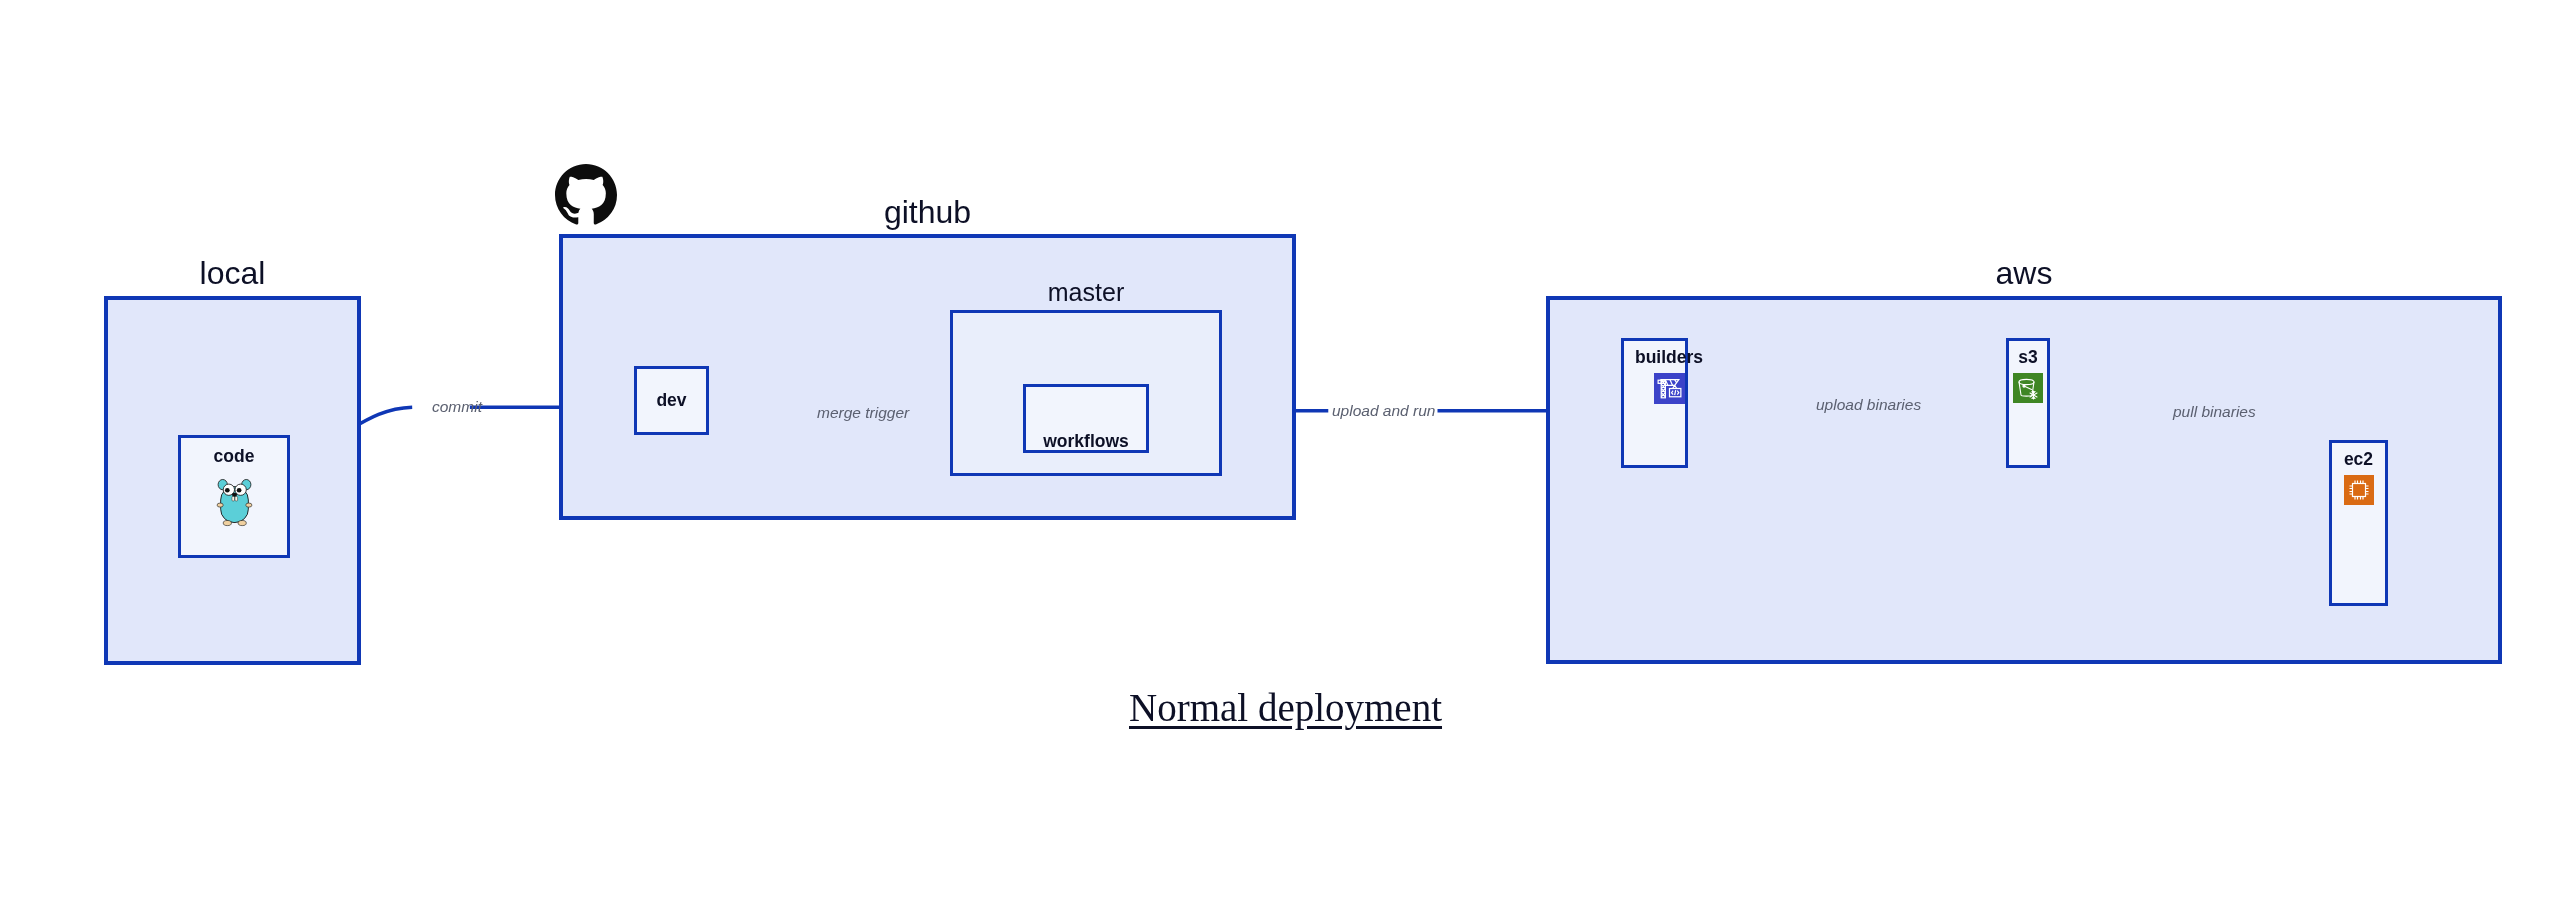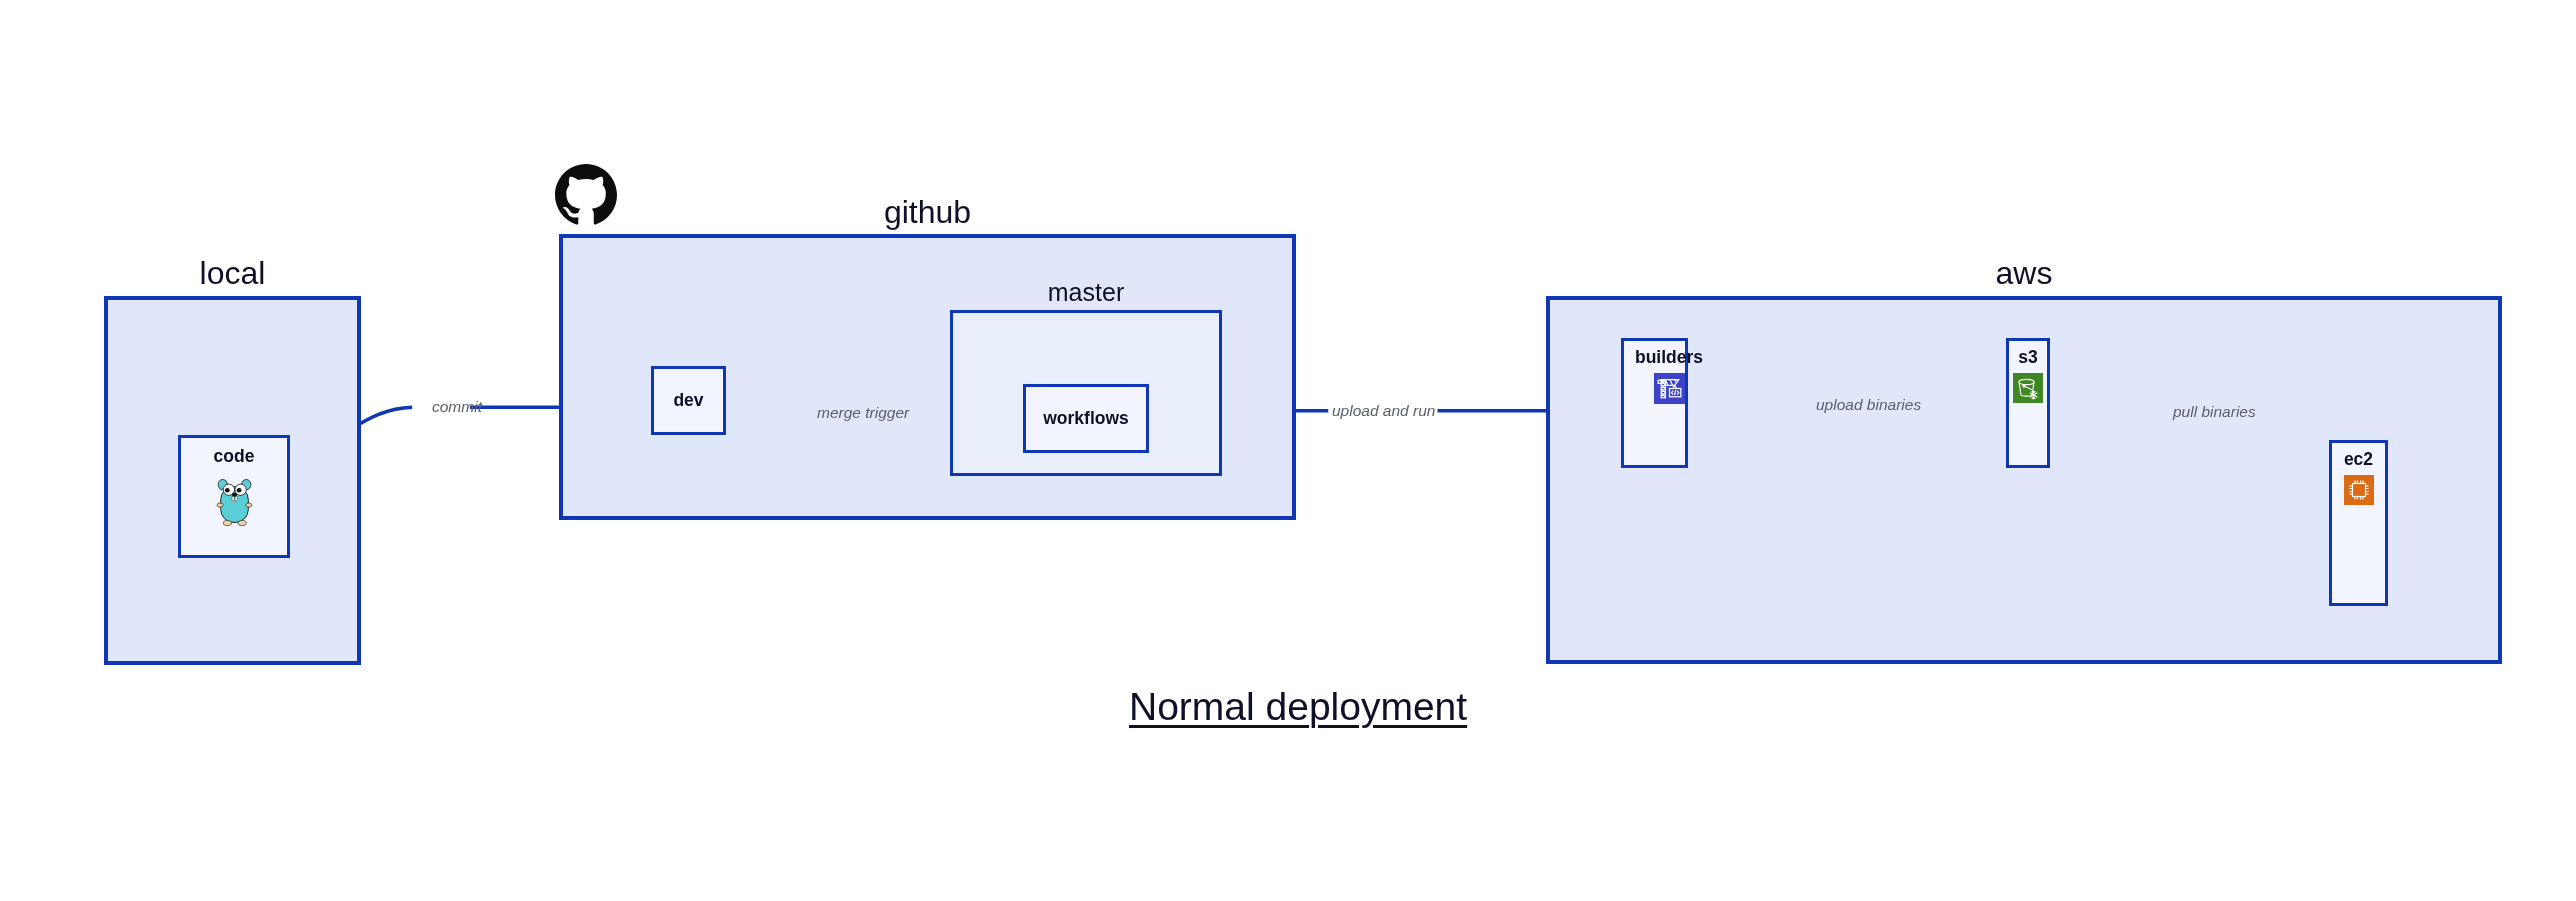--- a/index.html
+++ b/index.html
@@ -67,20 +67,21 @@
   
   .title{
     position:absolute;
     color:#0d1026;
     font-size:39px;
     font-weight:400;
     white-space:nowrap;
     text-decoration:underline;
     text-underline-offset:5.2px;
     text-decoration-thickness:2.6px;
+    font-family:Liberation Serif, serif;
   }
 
   
   #edges{
     position:absolute;left:0;top:0;
     width:2604px;height:902px;
     pointer-events:none;
   }
 
   
@@ -163,28 +164,28 @@
     <svg viewBox="0 0 16 16" width="62" height="62" xmlns="http://www.w3.org/2000/svg">
       <path fill="#0d0d0d" d="M8 0C3.58 0 0 3.58 0 8c0 3.54 2.29 6.53 5.47 7.59.4.07.55-.17.55-.38
       0-.19-.01-.82-.01-1.49-2.01.37-2.53-.49-2.69-.94-.09-.23-.48-.94-.82-1.13-.28-.15-.68-.52-.01-.53.63-.01
       1.08.58 1.23.82.72 1.21 1.87.87 2.33.66.07-.52.28-.87.51-1.07-1.78-.2-3.64-.89-3.64-3.95
       0-.87.31-1.59.82-2.15-.08-.2-.36-1.02.08-2.12 0 0 .67-.21 2.2.82a7.42 7.42 0 0 1 2-.27c.68 0
       1.36.09 2 .27 1.53-1.04 2.2-.82 2.2-.82.44 1.1.16 1.92.08 2.12.51.56.82 1.27.82 2.15 0 3.07-1.87
       3.75-3.65 3.95.29.25.54.73.54 1.48 0 1.07-.01 1.93-.01 2.2 0 .21.15.46.55.38A8.01 8.01 0 0 0 16 8c0-4.42-3.58-8-8-8z"></path>
     </svg>
   </div>
 
-  <div class="node" style="left:634px;top:366px;width:75px;height:69px;justify-content:center;margin-left:17px;">
+  <div class="node" style="left:634px;top:366px;width:75px;height:69px;justify-content:center;">
     <div class="node-label">dev</div>
   </div>
 
   <div class="subgroup" style="left:950px;top:310px;width:272px;height:166px;"></div>
   <div class="group-label" style="left:950px;top:278px;width:272px;font-size:25px;">master</div>
 
-  <div class="node" style="left:1023px;top:384px;width:126px;height:69px;justify-content:center;">
+  <div class="node" style="left:1023px;top:384px;width:126px;height:69px;justify-content:flex-end;">
     <div class="node-label">workflows</div>
   </div>
 
   <div class="group" style="left:1546px;top:296px;width:956px;height:368px;"></div>
   <div class="group-label" style="left:1546px;top:255px;width:956px;">aws</div>
 
   <div class="node" style="left:1621px;top:338px;width:67px;height:130px;padding-left:29px;">
     <div class="node-label" style="margin-top:8.2px;">builders</div>
     <div class="icon-chip" style="margin-top:6.2px;width:31px;height:31px;">
       <svg viewBox="0 0 60 60" width="31" height="31" xmlns="http://www.w3.org/2000/svg">

